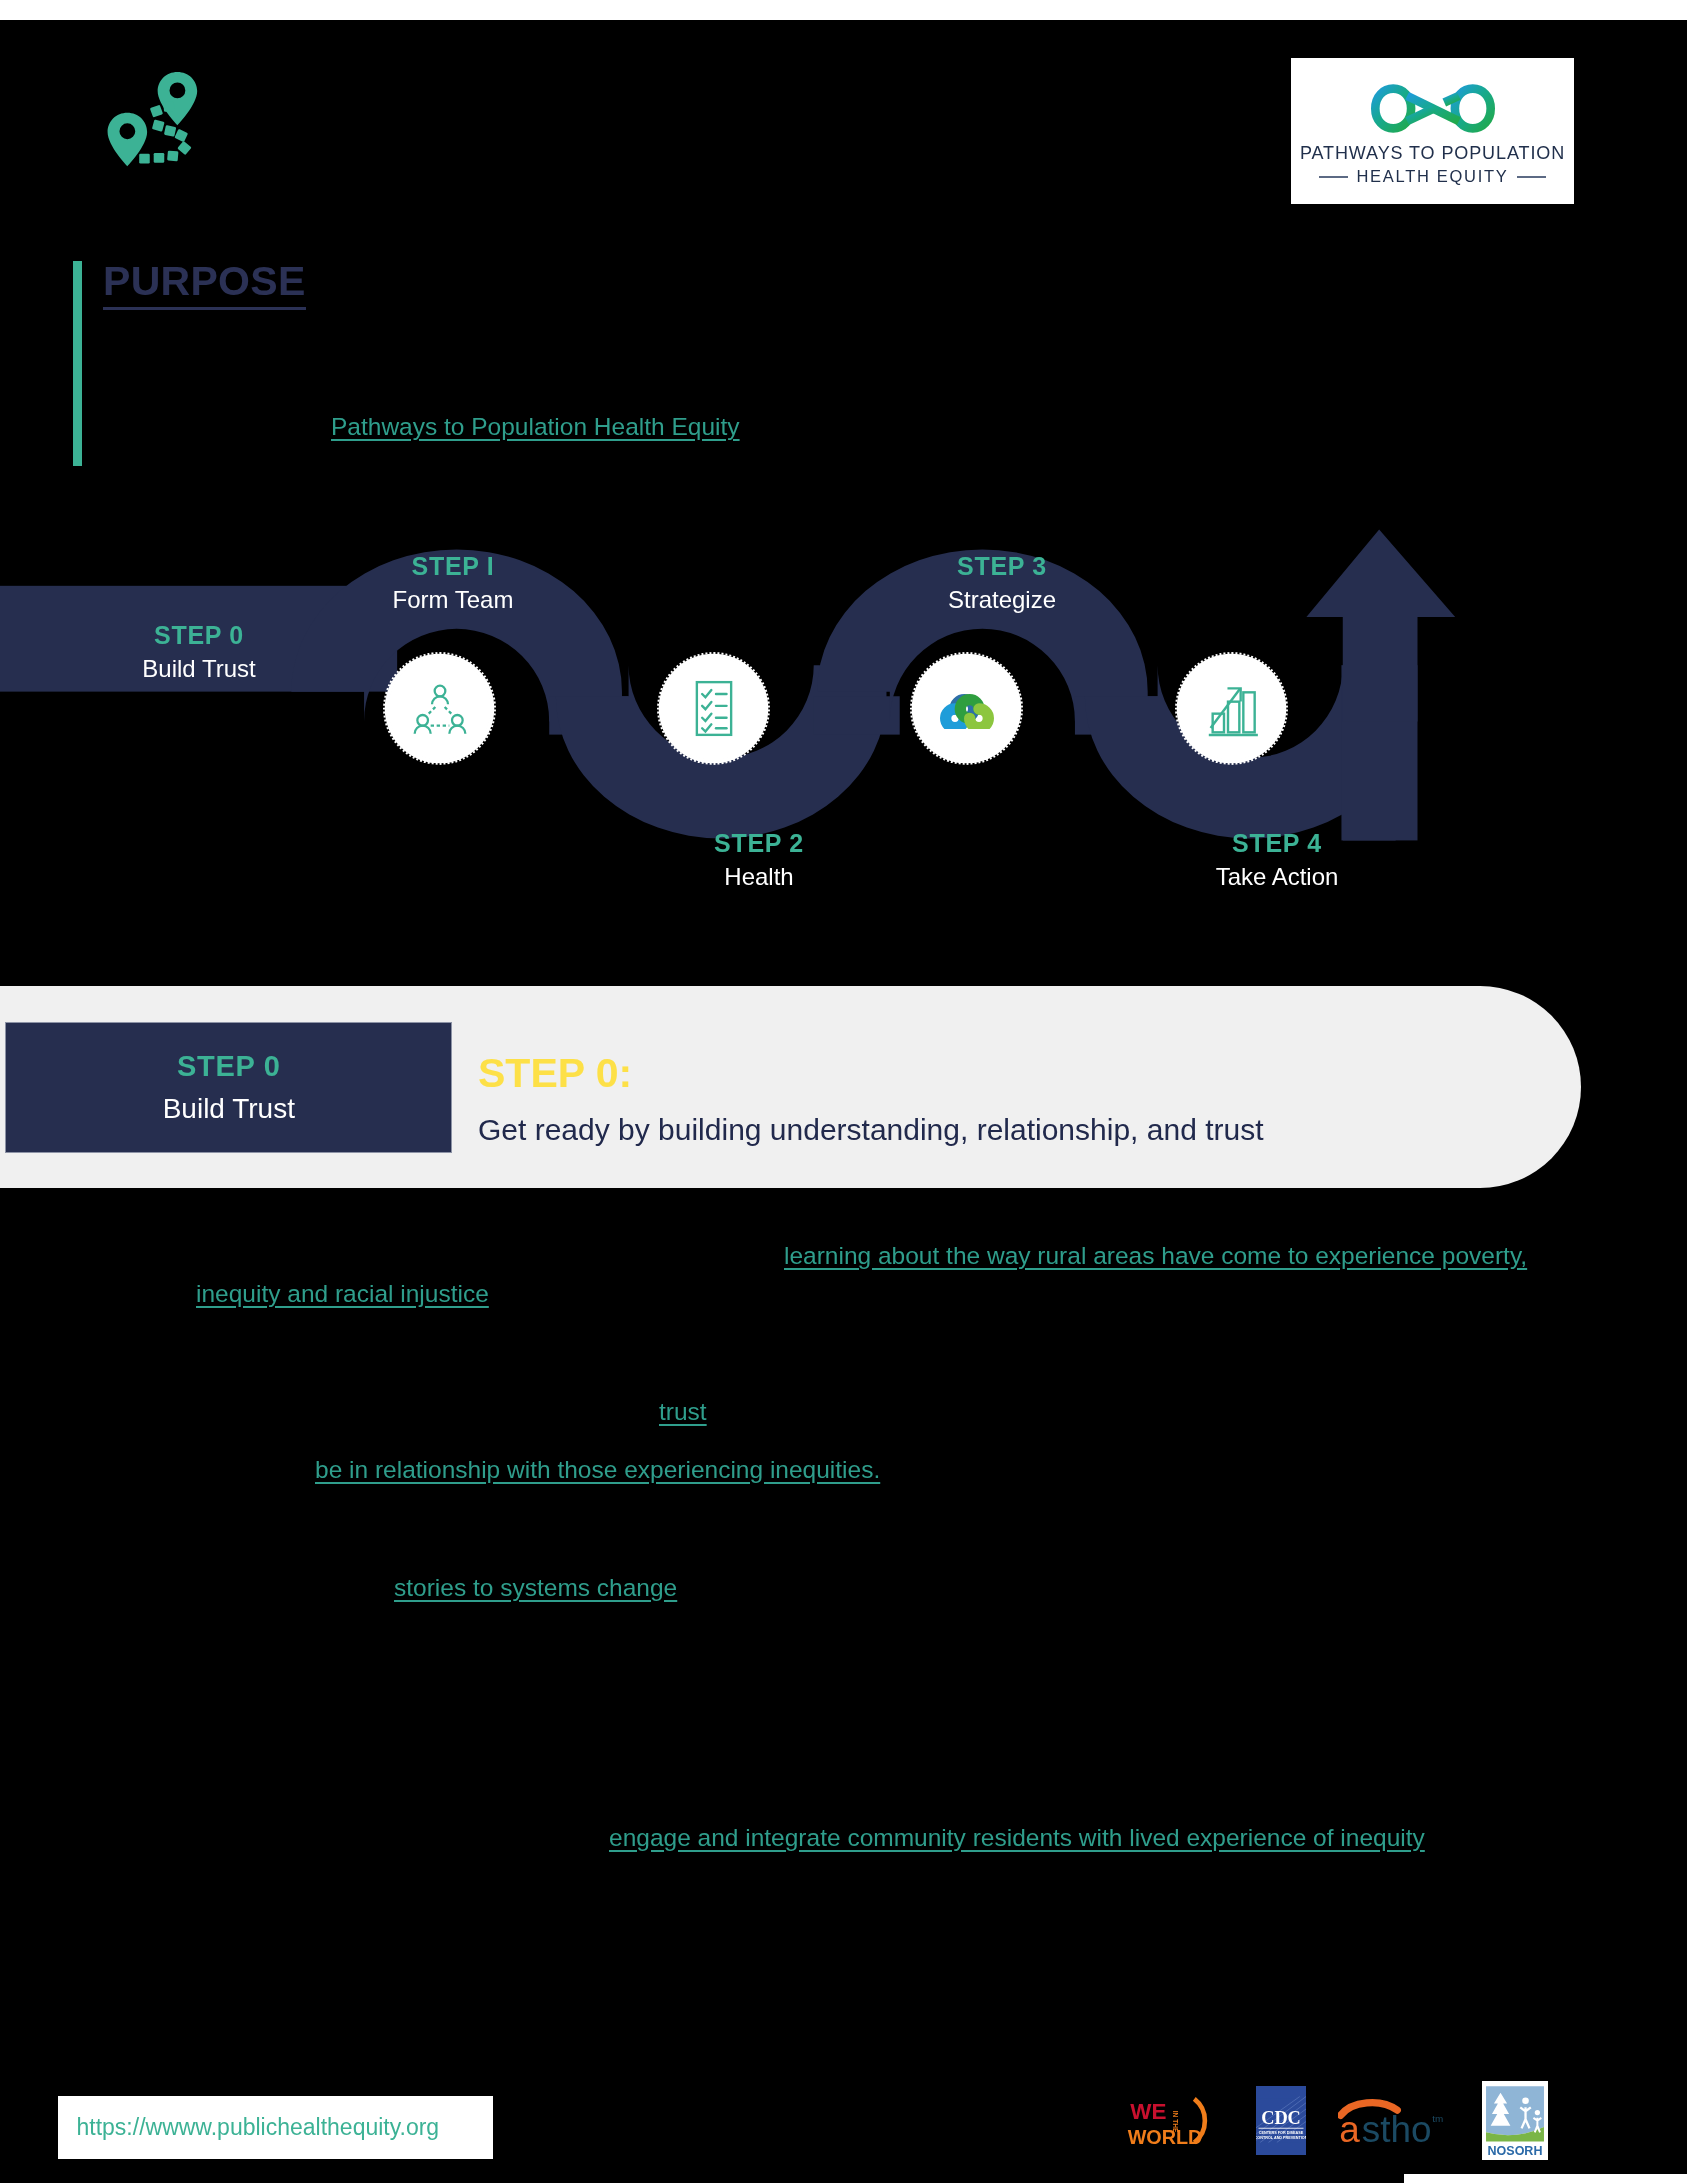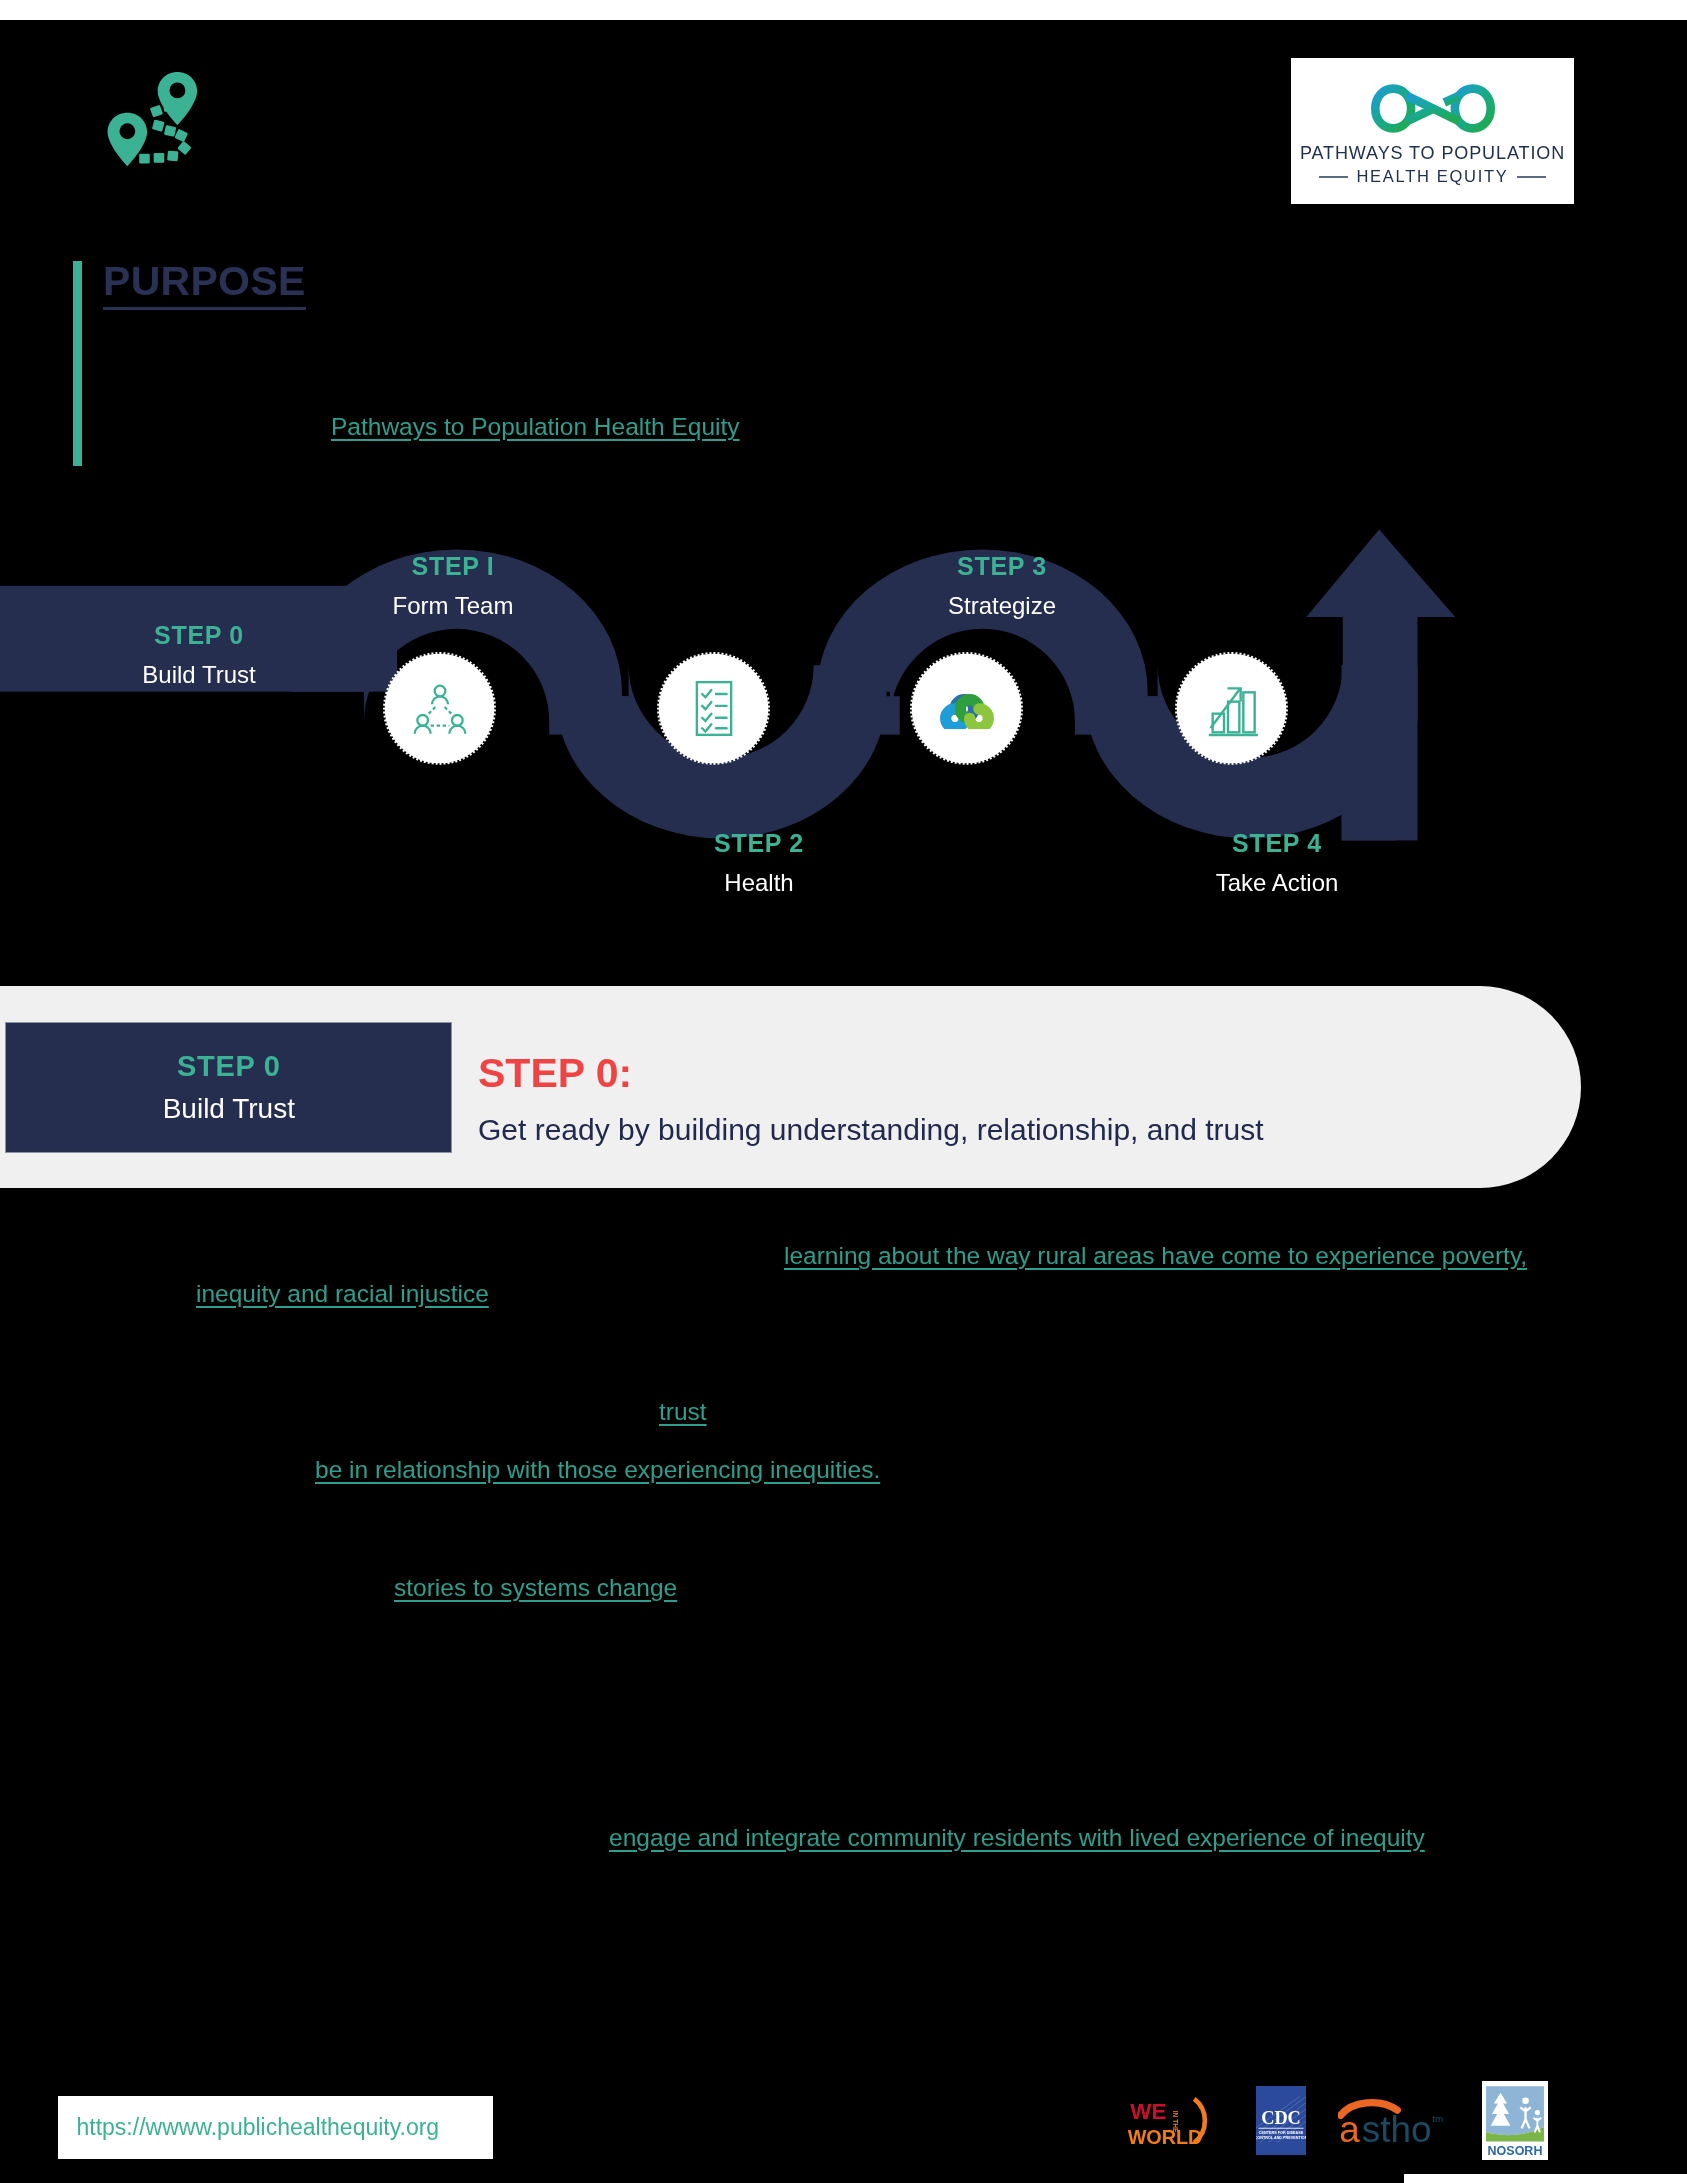--- a/index.html
+++ b/index.html
@@ -138,21 +138,21 @@
     font-size: 25px;
     font-weight: bold;
     color: #3cb295;
     letter-spacing: 0.7px;
     line-height: 1.15;
   }
   .step-name {
     font-size: 24px;
     color: #ffffff;
     line-height: 1.2;
-    margin-top: 11px;
+    margin-top: 5px;
   }
 
   
   .step-panel {
     position: absolute;
     left: 0; top: 986px;
     width: 1581px; height: 202px;
     background: #f0f0f0;
     border-top-right-radius: 106px;
     border-bottom-right-radius: 106px;
@@ -177,21 +177,21 @@
   .step-badge-name {
     font-size: 28px;
     color: #ffffff;
     margin-top: 9.3px;
   }
   .step-head {
     position: absolute;
     left: 478px; top: 1053px;
     font-size: 41px;
     font-weight: bold;
-    color: #ef4444;
+    color: #fde047;
     line-height: 1;
   }
   .step-sub {
     position: absolute;
     left: 478px; top: 1111px;
     font-size: 30px;
     color: #21294c;
     line-height: 1.25;
   }
 

